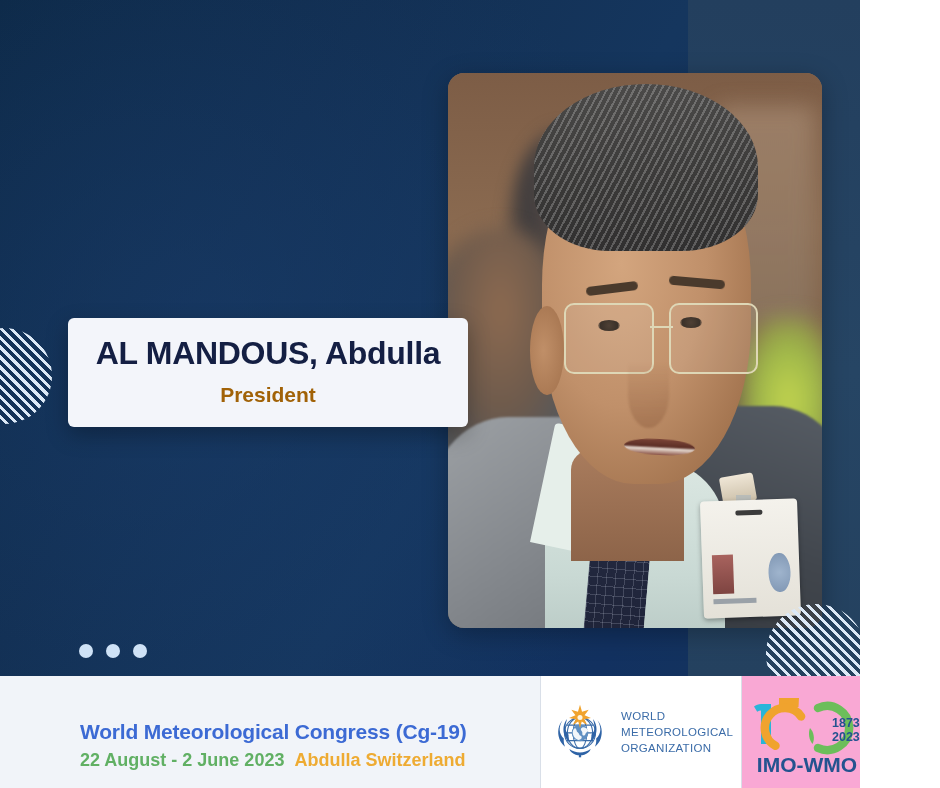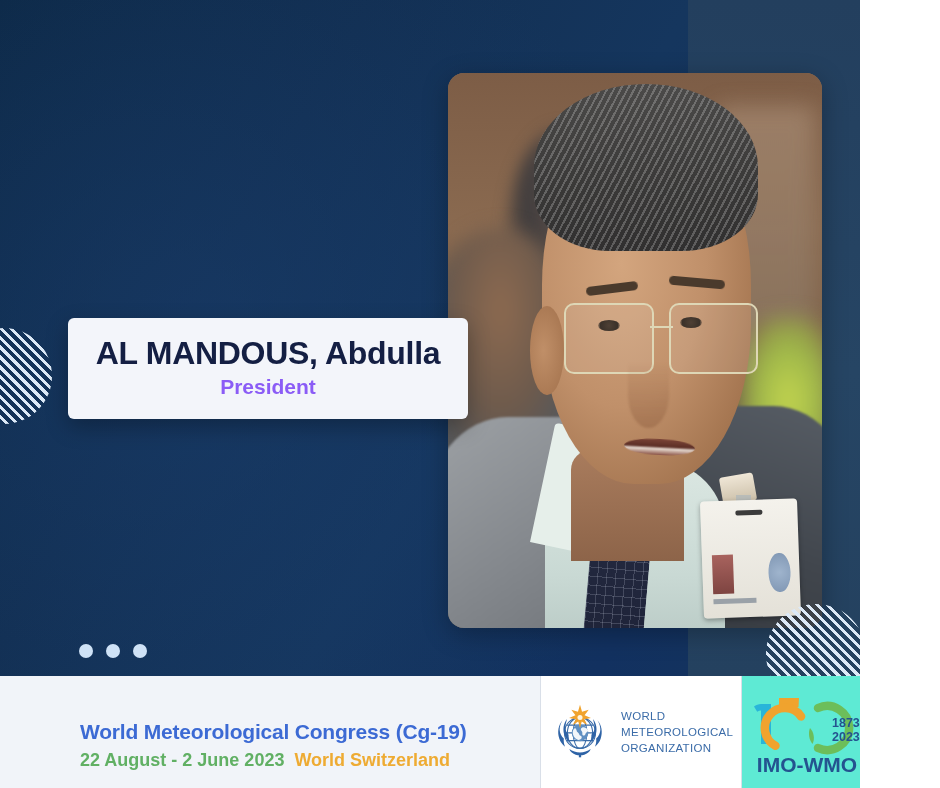--- a/index.html
+++ b/index.html
@@ -309,24 +309,24 @@
   }
   .name-card .person-name {
     font-size: 32px;
     font-weight: 700;
     color: #141f43;
     letter-spacing: -0.3px;
     line-height: 1.08;
     white-space: nowrap;
   }
   .name-card .person-role {
-    margin-top: 4px;
+    margin-top: 12px;
     font-size: 21px;
     font-weight: 700;
-    color: #8b5cf6;
+    color: #a16207;
   }
 
   
   .bottom-bar {
     position: absolute;
     left: 0; top: 676px;
     width: 940px; height: 112px;
     background: #f1f4f9;
     display: flex;
     align-items: stretch;
@@ -369,21 +369,21 @@
   .wmo-emblem { flex: 0 0 auto; }
   .wmo-words {
     font-size: 11.5px;
     line-height: 1.42;
     color: #3b6ca8;
     letter-spacing: 0.3px;
     white-space: nowrap;
   }
   .bb-logo-150 {
     flex: 0 0 130px;
-    background: #5eead4;
+    background: #f9a8d4;
     border-left: 1px solid #d9dfe8;
     display: flex;
     align-items: center;
     justify-content: center;
   }
   .bb-tail {
     flex: 1 1 auto;
     background: #f1f4f9;
   }
 </style>
@@ -448,21 +448,21 @@
     <div class="dot"></div>
     <div class="dot"></div>
     <div class="dot"></div>
   </div>
 
   <div class="bottom-bar">
 
     <div class="bb-text">
       <div class="bb-title">World Meteorological Congress (Cg-19)</div>
       <div class="bb-sub">
-        <span class="bb-dates">22 August - 2 June 2023</span><span class="bb-place">World Switzerland</span>
+        <span class="bb-dates">22 August - 2 June 2023</span><span class="bb-place">Abdulla Switzerland</span>
       </div>
     </div>
 
     <div class="bb-logo-wmo">
       <span class="wmo-emblem">
         <svg width="62" height="62" viewBox="0 0 64 64">
           <g fill="none" stroke="#3b6ca8" stroke-width="1.1">
             <circle cx="32" cy="35" r="16"></circle>
             <ellipse cx="32" cy="35" rx="7" ry="16"></ellipse>
             <ellipse cx="32" cy="35" rx="13" ry="16"></ellipse>

